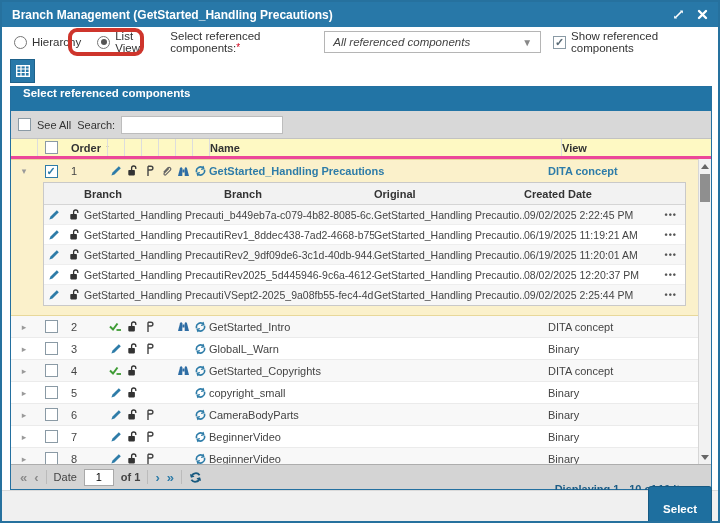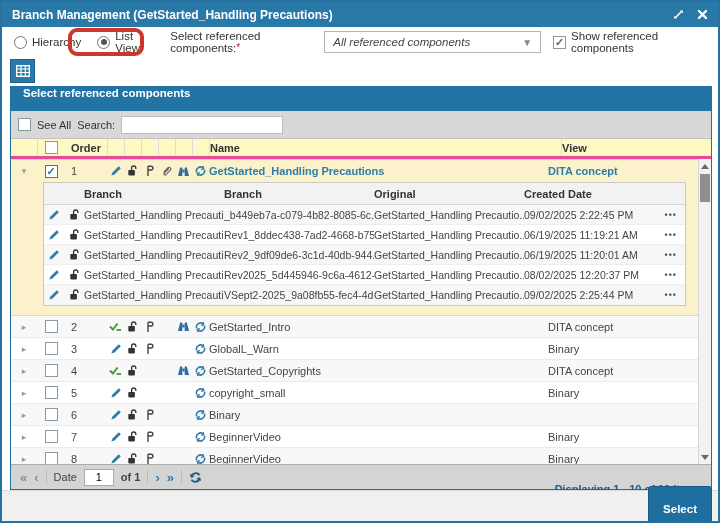--- a/index.html
+++ b/index.html
@@ -501,20 +501,21 @@
             <span class="c-ic"></span>
             <span class="c-ic"></span>
             <span class="c-ic icon">
               <svg width="13" height="12" viewBox="0 0 13 12" fill="none" stroke="#2E7CA8" stroke-width="1.6">
                 <path d="M2.6 7.2 A4 4 0 0 1 9.6 3.6"></path>
                 <path d="M10.4 4.8 A4 4 0 0 1 3.4 8.4"></path>
                 <path d="M9 1 L9.9 3.8 L7.1 4.4" stroke-width="1.2"></path>
                 <path d="M4 11 L3.1 8.2 L5.9 7.6" stroke-width="1.2"></path>
               </svg>
             </span>
+    <span class="c-name">CameraBodyParts</span>
     <span class="c-type">Binary</span>
   </div>
           <div class="trow">
     <span class="c-exp">▸</span>
     <span class="c-cb">
               <span class="cb"></span>
             </span>
     <span class="c-ord">7</span>
     <span class="c-ic icon">
               <svg width="12" height="12" viewBox="0 0 12 12">

